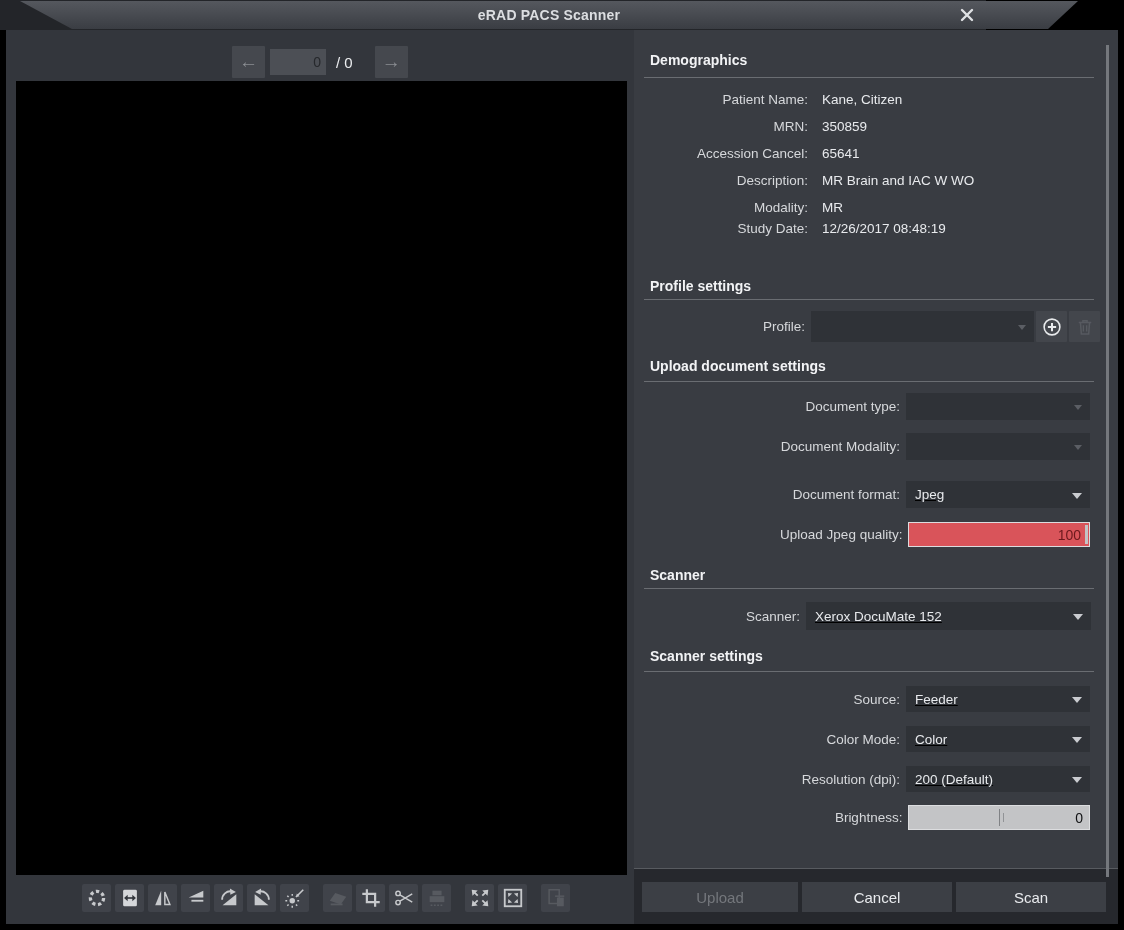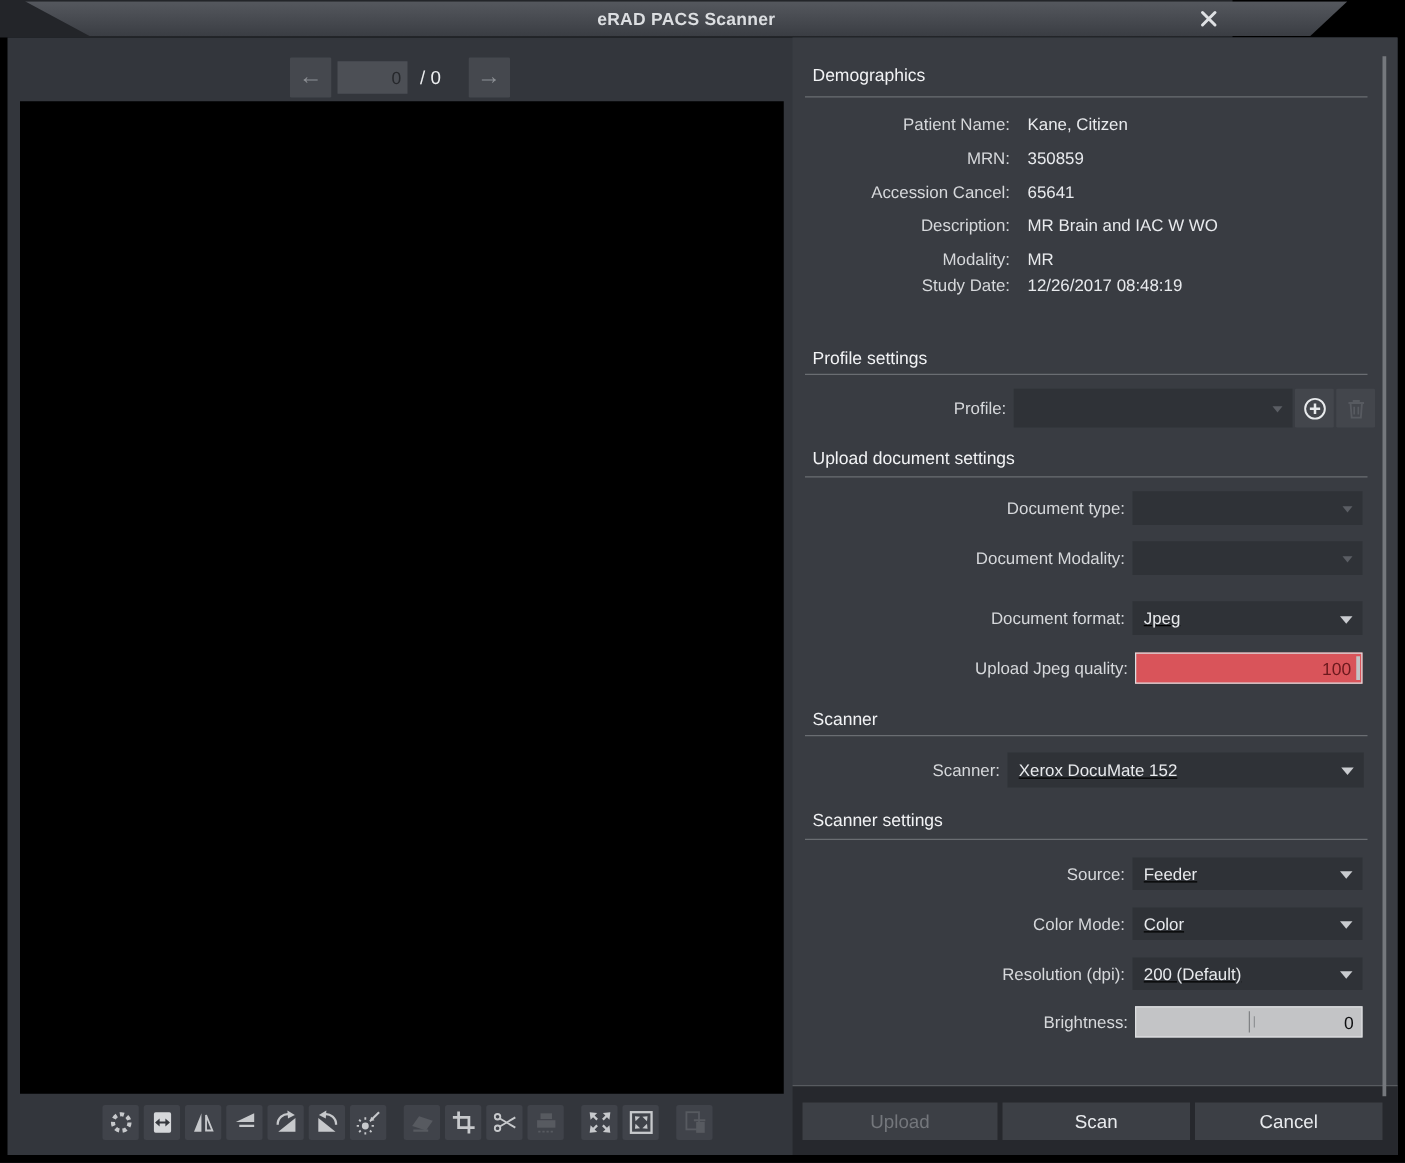--- a/index.html
+++ b/index.html
@@ -40,21 +40,21 @@
   .tb-gap { margin-left:10px; }
   .ic-on  { stroke:#c7c9cc; fill:none; }
   .fill-on{ fill:#c7c9cc; stroke:none; }
   .ic-off { stroke:#575a60; fill:none; }
   .fill-off{ fill:#575a60; stroke:none; }
 
   
   .panel { position:absolute; left:628px; top:0; width:484px; height:894px; background:#393c42; }
   .scrollbar { position:absolute; left:472px; top:15px; width:3px; height:832px; background:#75787d; }
 
-  .section-header { position:absolute; left:16px; width:440px; color:#f2f3f5; font-size:14px; font-weight:normal; }
+  .section-header { position:absolute; left:16px; width:440px; color:#f2f3f5; font-size:14px; font-weight:bold; }
   .rule { position:absolute; left:10px; width:450px; height:1px; background:#6a6d72; }
 
   .demo-row { position:absolute; left:16px; width:440px; height:22px; display:flex; font-size:13.5px; }
   .demo-label { width:158px; text-align:right; color:#d6d8db; }
   .demo-value { margin-left:14px; color:#e8eaed; }
 
   .row { position:absolute; display:flex; align-items:center; }
   .row-label { text-align:right; color:#d6d8db; font-size:13.5px; }
 
   .dropdown { position:relative; background:#2f3237; height:100%; display:flex; align-items:center;text-decoration:underline; }
@@ -356,22 +356,22 @@
           <span class="handle-mid"></span>
           <span class="handle-tick"></span>
           <span class="val">0</span>
         </div>
       </div>
 
       <div class="footer">
         <div class="footer-rule"></div>
         <div class="footer-buttons">
           <button class="f-btn disabled w156">Upload</button>
+          <button class="f-btn w150">Cancel</button>
           <button class="f-btn w150">Scan</button>
-          <button class="f-btn w150">Cancel</button>
         </div>
       </div>
 
       <div class="scrollbar"></div>
     </div>
 
   </div>
 </div>
 
 </body></html>

